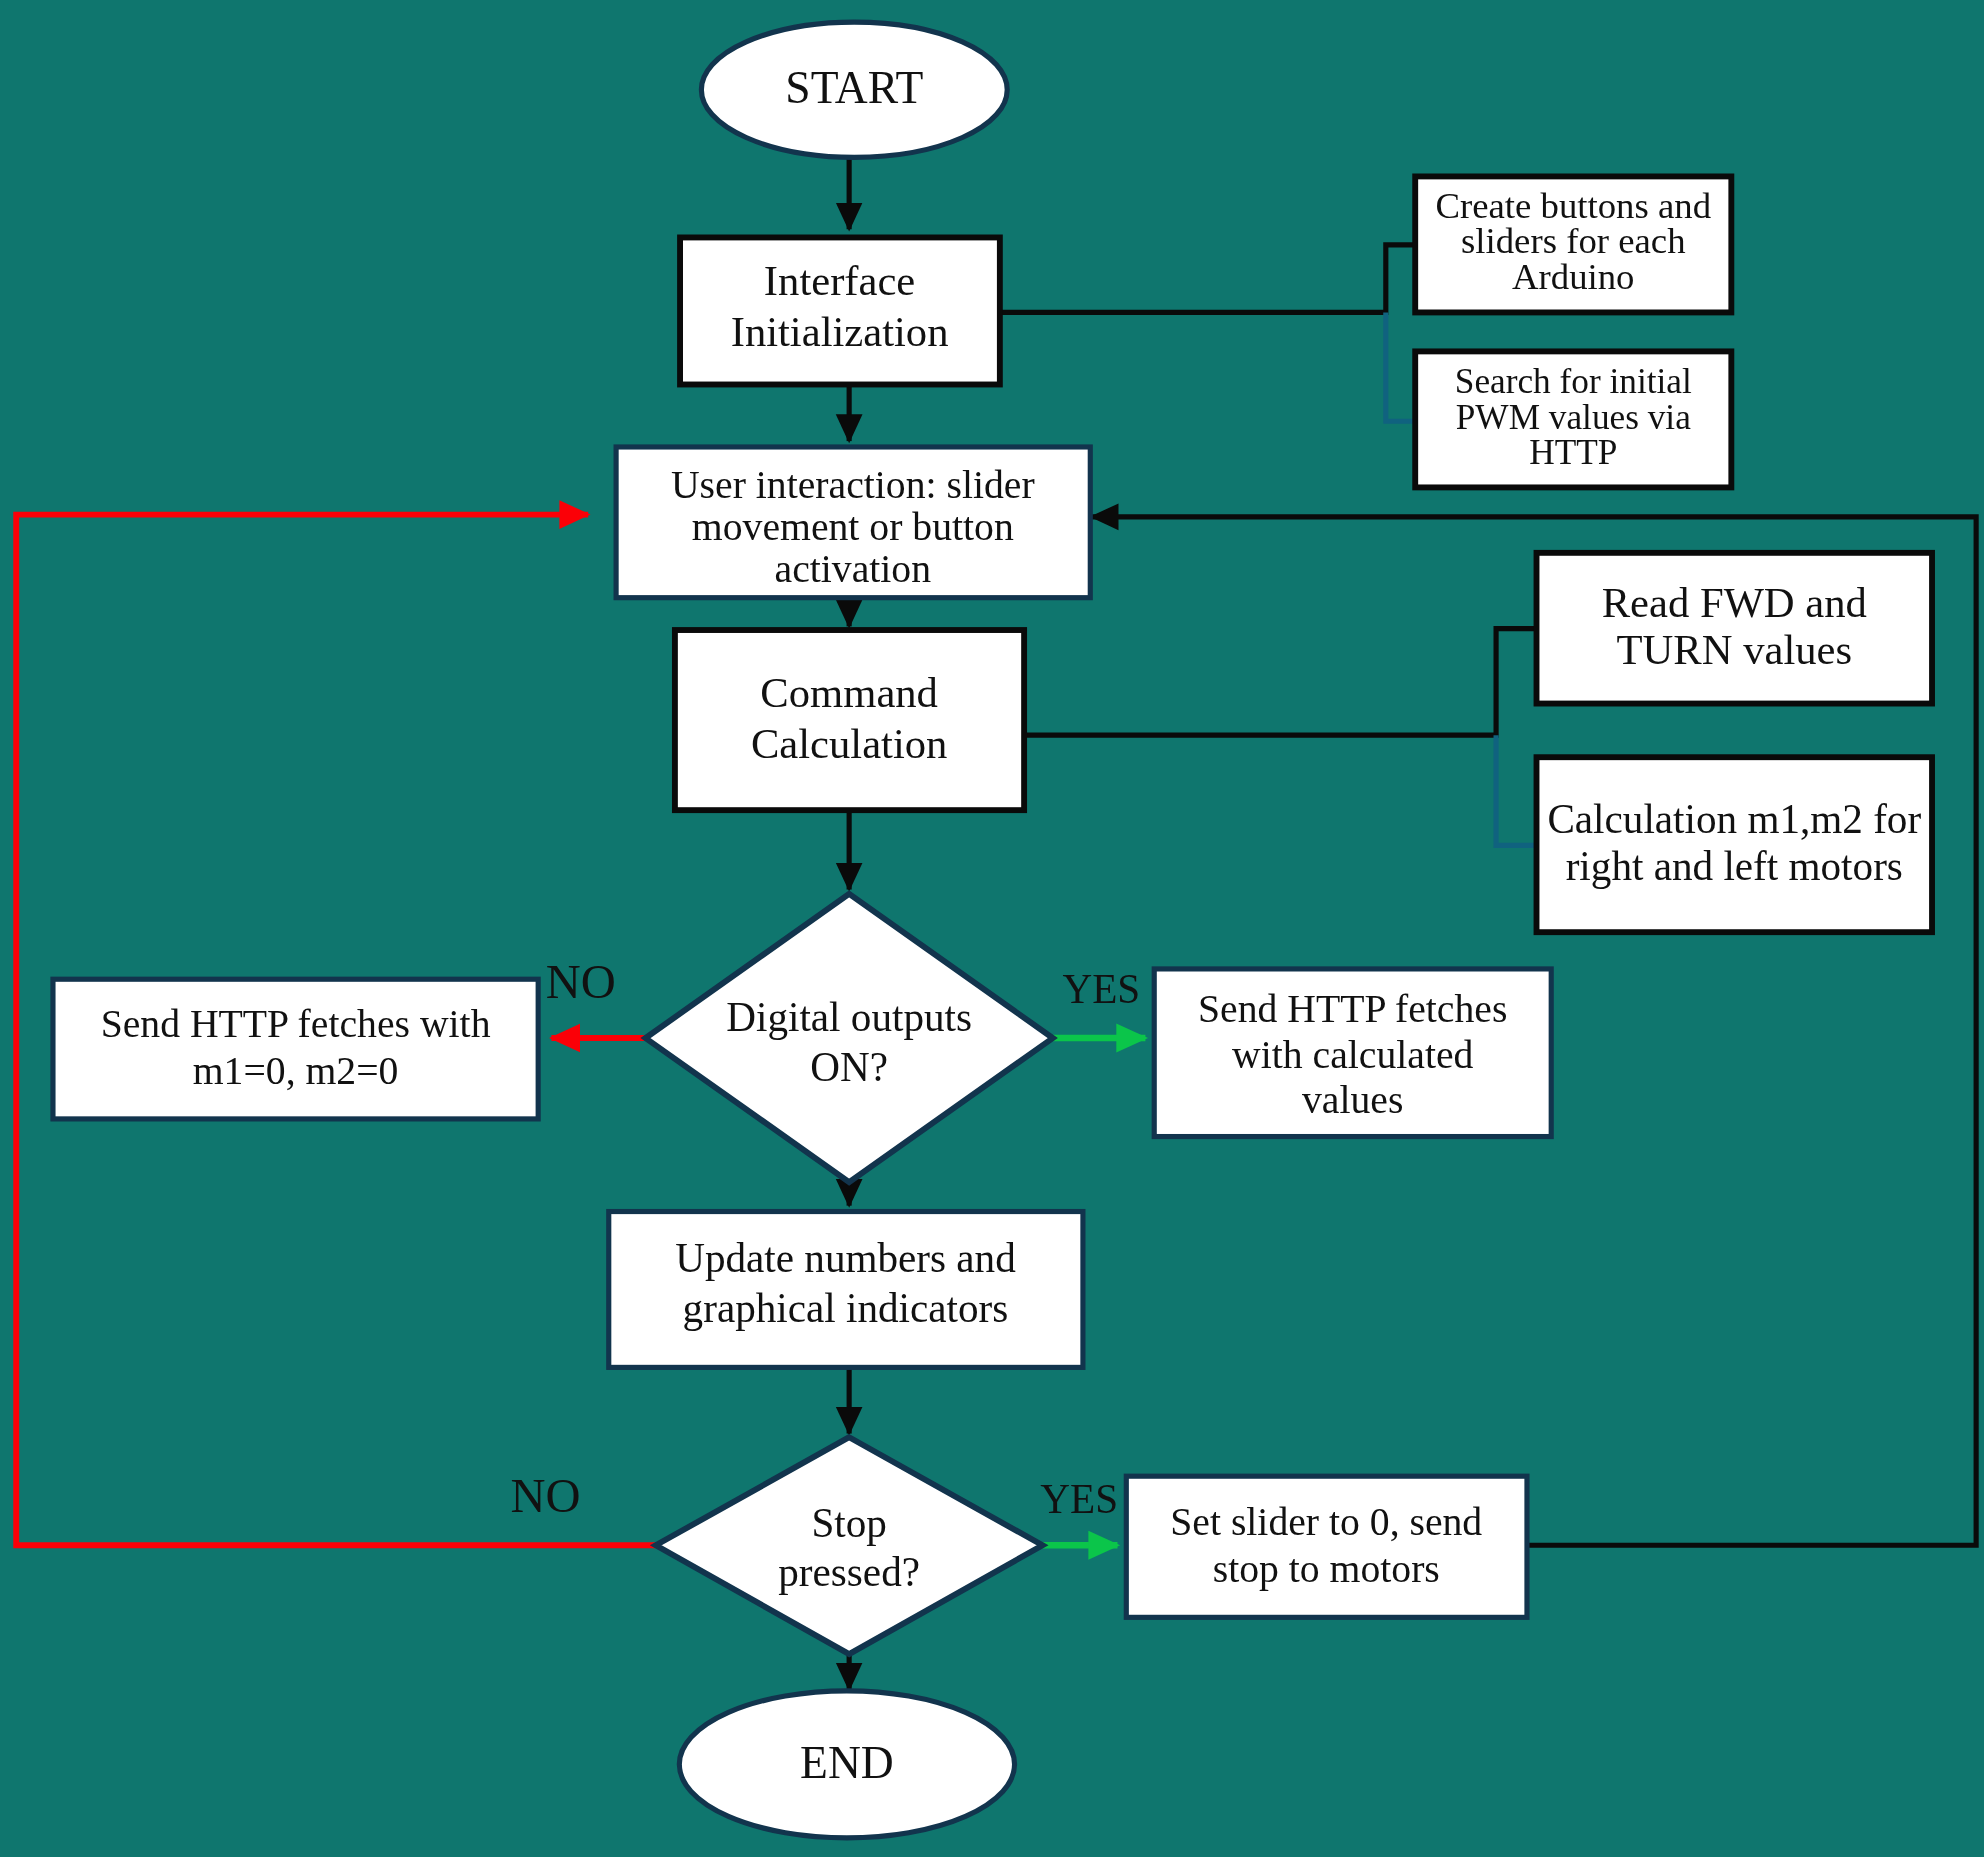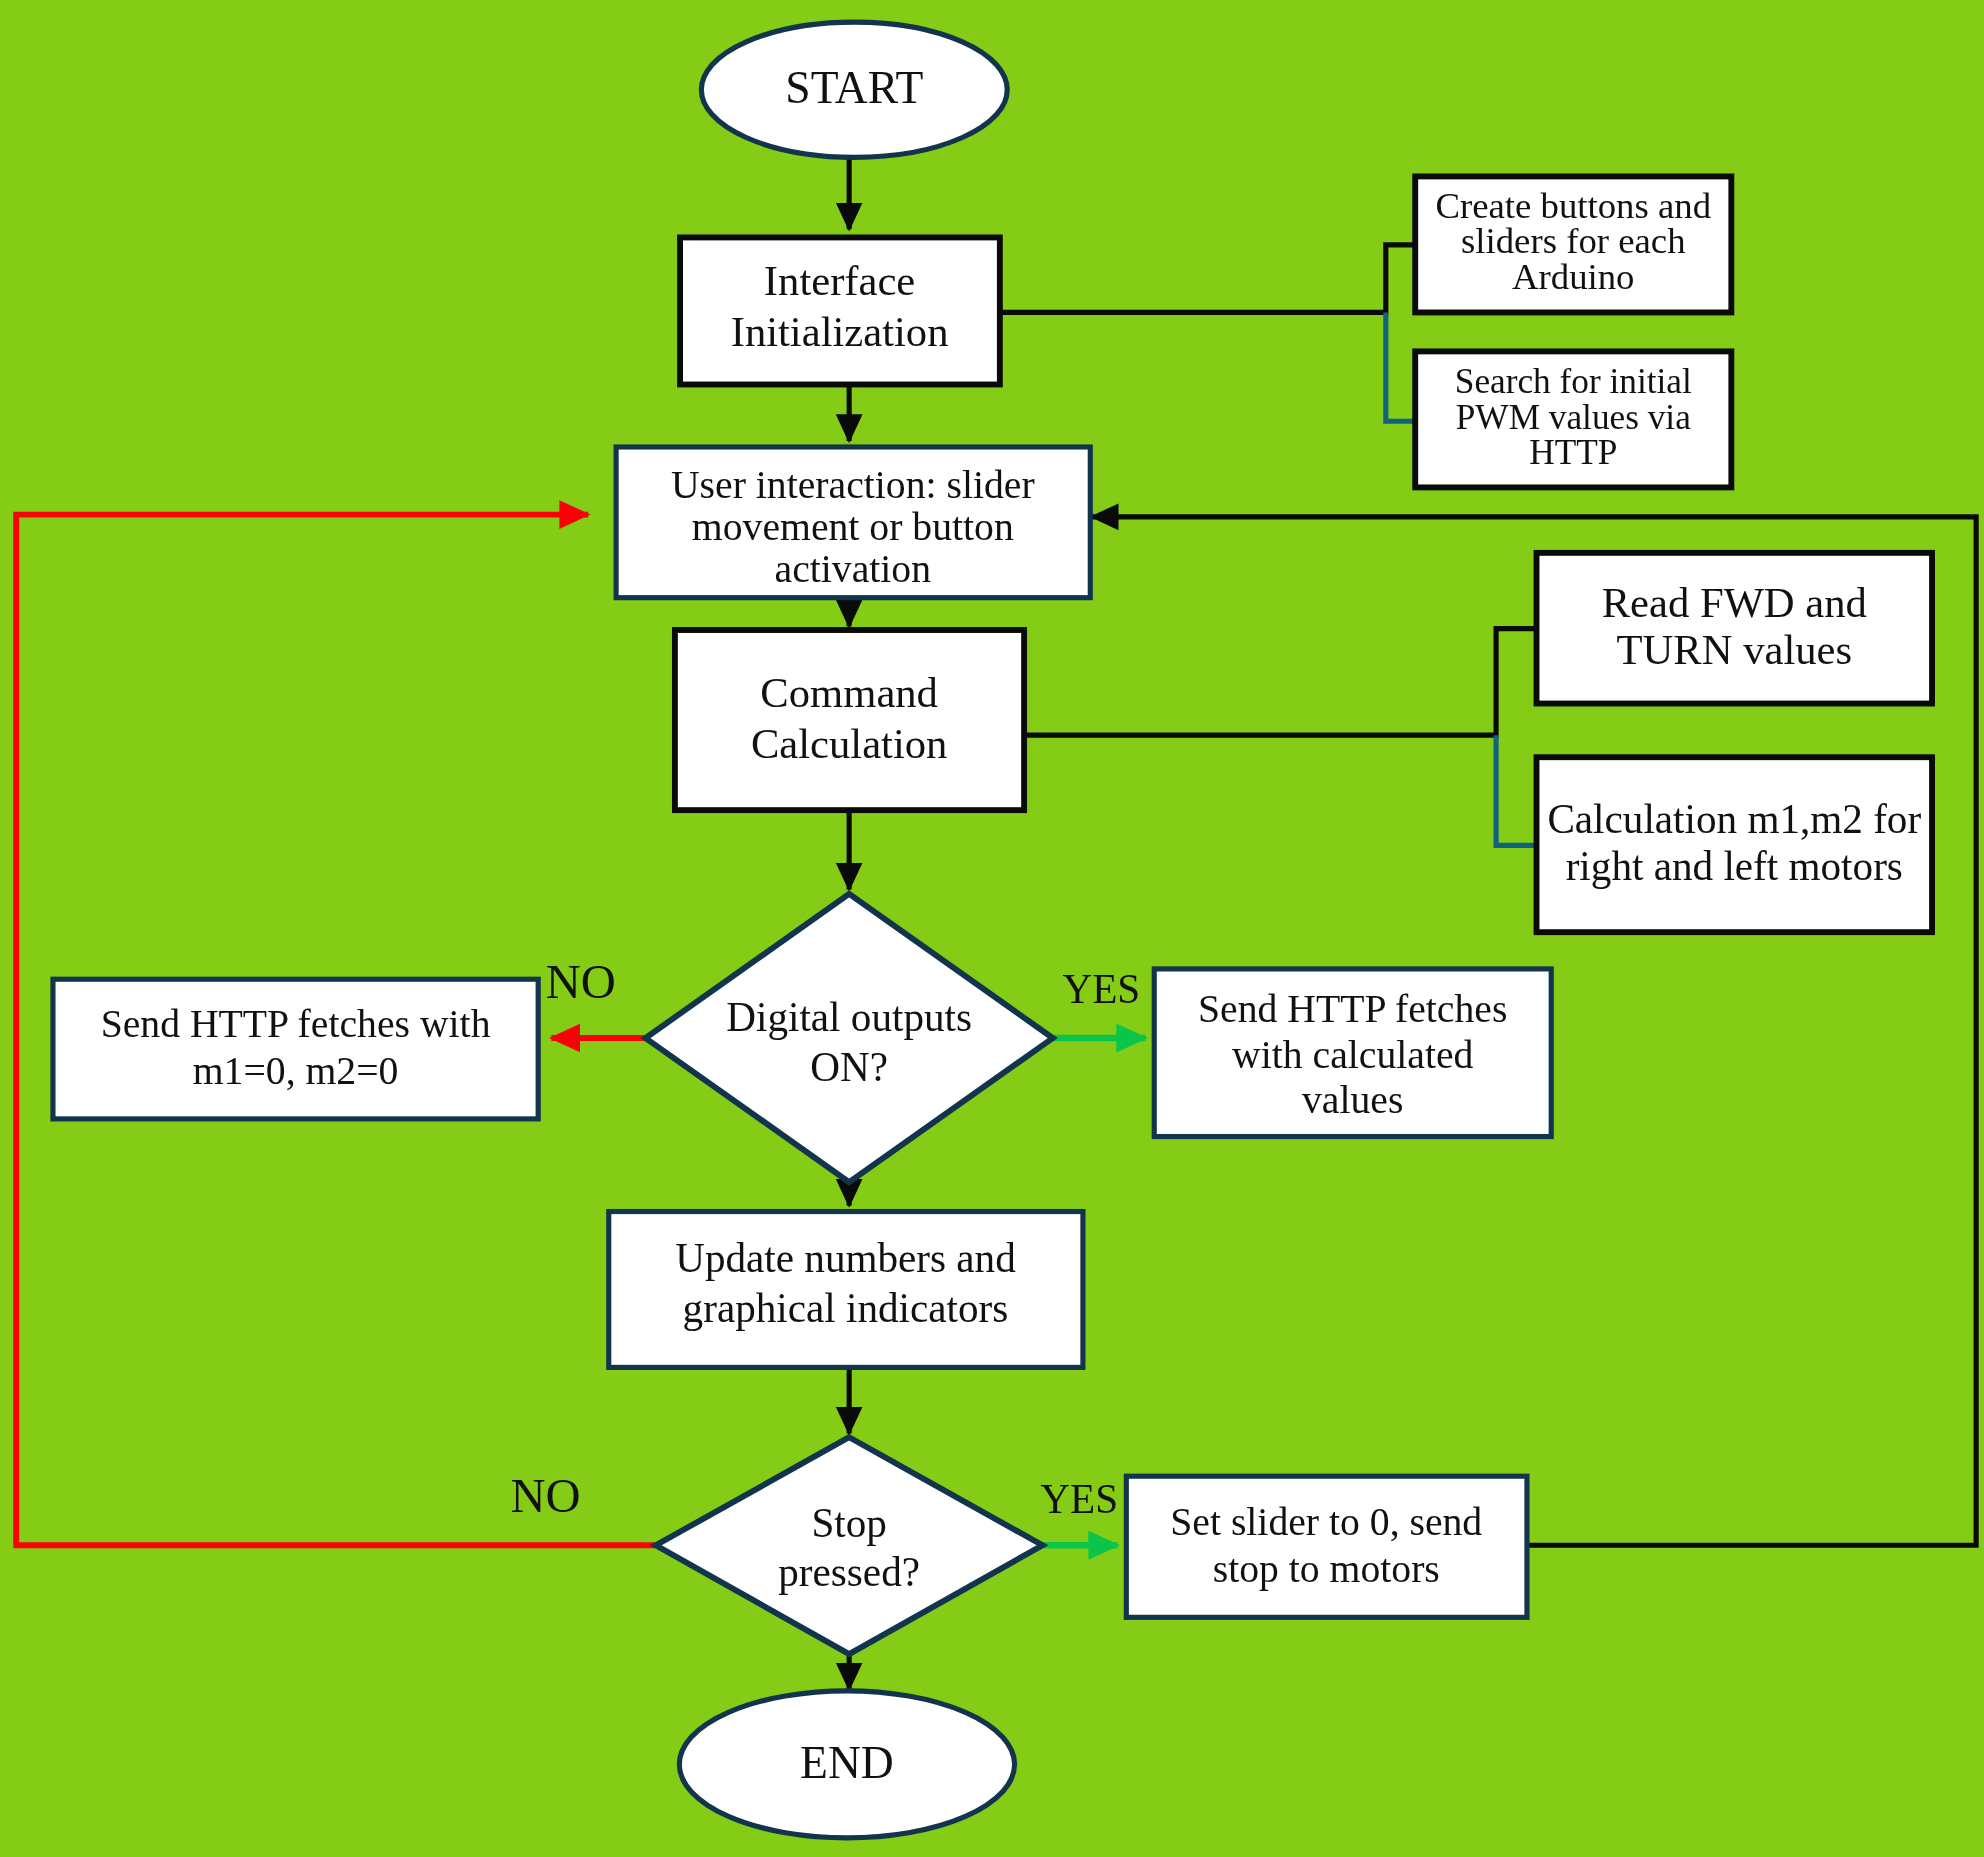--- a/index.html
+++ b/index.html
@@ -10,21 +10,21 @@
   body {
     width: 1985px;
     height: 1857px;
     font-family: "Liberation Serif", "DejaVu Serif", serif;
     overflow: hidden;
   }
   #flowchart-root {
     position: relative;
     width: 1985px;
     height: 1857px;
-    background: #84cc16;
+    background: #0f766e;
   }
   svg.chart-canvas {
     position: absolute;
     left: 0;
     top: 0;
     width: 1985px;
     height: 1857px;
     display: block;
   }
   .node-text {

